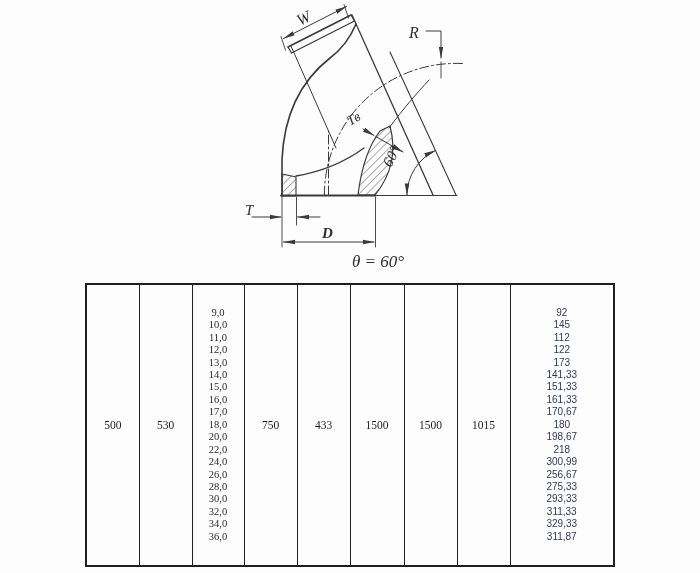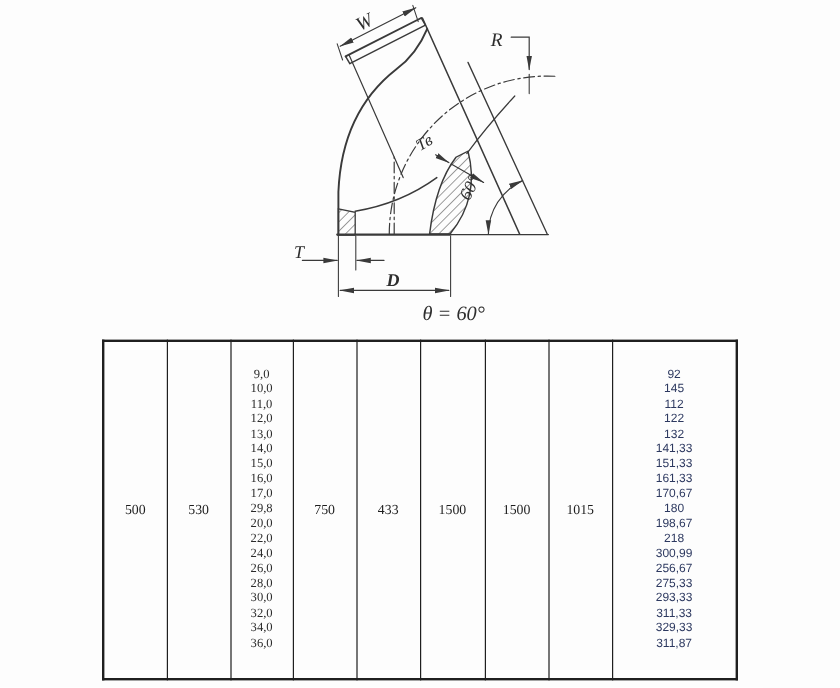--- a/index.html
+++ b/index.html
@@ -116,21 +116,21 @@
         <div class="stack">
               <div class="line">9,0</div>
               <div class="line">10,0</div>
               <div class="line">11,0</div>
               <div class="line">12,0</div>
               <div class="line">13,0</div>
               <div class="line">14,0</div>
               <div class="line">15,0</div>
               <div class="line">16,0</div>
               <div class="line">17,0</div>
-              <div class="line">29,8</div>
+              <div class="line">18,0</div>
               <div class="line">20,0</div>
               <div class="line">22,0</div>
               <div class="line">24,0</div>
               <div class="line">26,0</div>
               <div class="line">28,0</div>
               <div class="line">30,0</div>
               <div class="line">32,0</div>
               <div class="line">34,0</div>
               <div class="line">36,0</div>
             </div>
@@ -139,21 +139,21 @@
       <td class="val">433</td>
       <td class="val">1500</td>
       <td class="val">1500</td>
       <td class="val">1015</td>
       <td class="mass-cell">
         <div class="stack">
               <div class="line">92</div>
               <div class="line">145</div>
               <div class="line">112</div>
               <div class="line">122</div>
-              <div class="line">132</div>
+              <div class="line">173</div>
               <div class="line">141,33</div>
               <div class="line">151,33</div>
               <div class="line">161,33</div>
               <div class="line">170,67</div>
               <div class="line">180</div>
               <div class="line">198,67</div>
               <div class="line">218</div>
               <div class="line">300,99</div>
               <div class="line">256,67</div>
               <div class="line">275,33</div>

